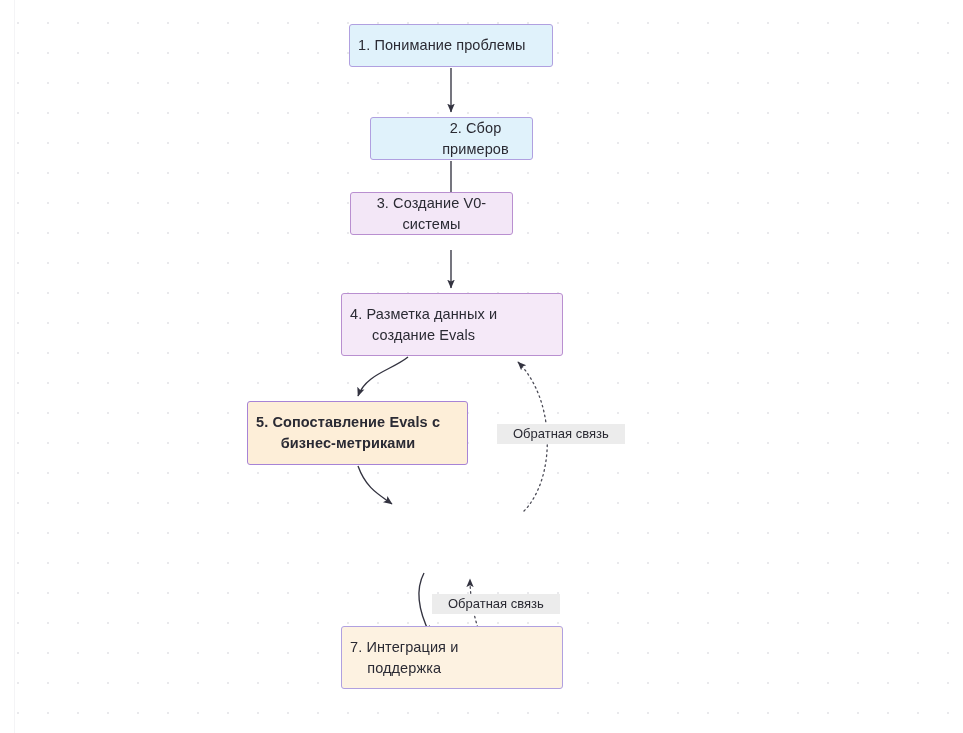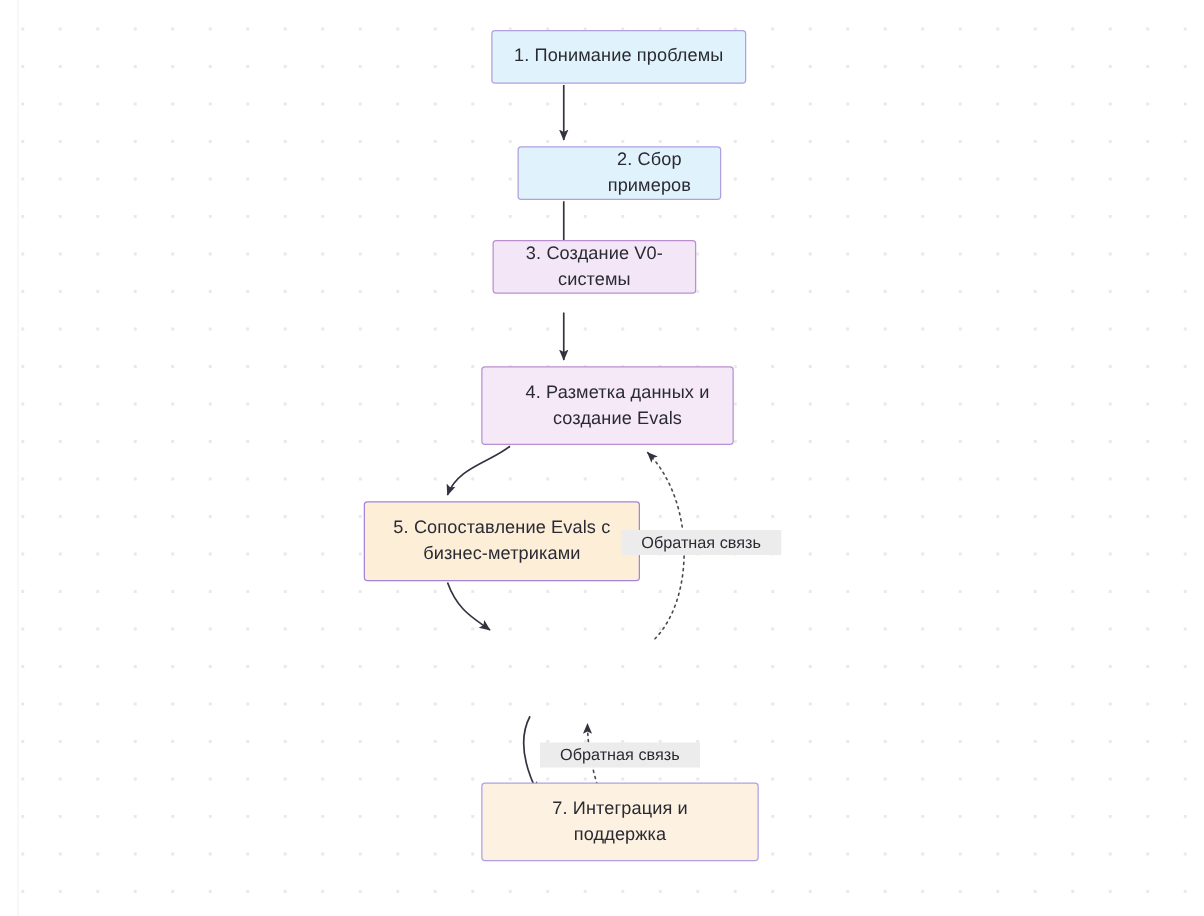--- a/index.html
+++ b/index.html
@@ -40,23 +40,21 @@
     overflow: visible;
   }
   .node {
     position: absolute;
     box-sizing: border-box;
     border-width: 1.4px;
     border-style: solid;
     border-radius: 3px;
     display: flex;
     align-items: center;
-    justify-content: center;
     text-align: center;
-    margin-left: 44px;
   }
   .node-label {
     font-size: 14.5px;
     line-height: 21px;
     color: #2a2a33;
     letter-spacing: 0.1px;
     white-space: pre-line;
     padding: 0 8px;
   }
   .emoji {
@@ -133,26 +131,26 @@
   </div>
 
   <div class="node" style="left:370px; top:117px; width:163px; height:43px; background:#e0f2fb; border-color:#b0a0e0;padding-left:48px;">
     <span class="node-label">2. Сбор примеров</span>
   </div>
 
   <div class="node" style="left:350px; top:192px; width:163px; height:43px; background:#f3e7f7; border-color:#b98fd0;">
     <span class="node-label">3. Создание V0-системы</span>
   </div>
 
-  <div class="node" style="left:341px; top:293px; width:202px; height:63px; background:#f5e9f8; border-color:#b98fd0;padding-left:16px;">
+  <div class="node" style="left:341px; top:293px; width:222px; height:63px; background:#f5e9f8; border-color:#b98fd0;">
     <span class="node-label">4. Разметка данных и
 создание Evals</span>
   </div>
 
-  <div class="node" style="left:247px; top:401px; width:221px; height:64px; background:#fdeed8; border-color:#a783d6;">
+  <div class="node" style="left:247px; top:401px; width:221px; height:64px; background:#fdeed8; border-color:#a783d6;font-weight:bold;">
     <span class="node-label">5. Сопоставление Evals с
 бизнес-метриками</span>
   </div>
 
 
   <div class="node" style="left:341px; top:626px; width:222px; height:63px; background:#fdf2e1; border-color:#b0a0e0;">
     <span class="node-label">7. Интеграция и
 поддержка</span>
   </div>
 

